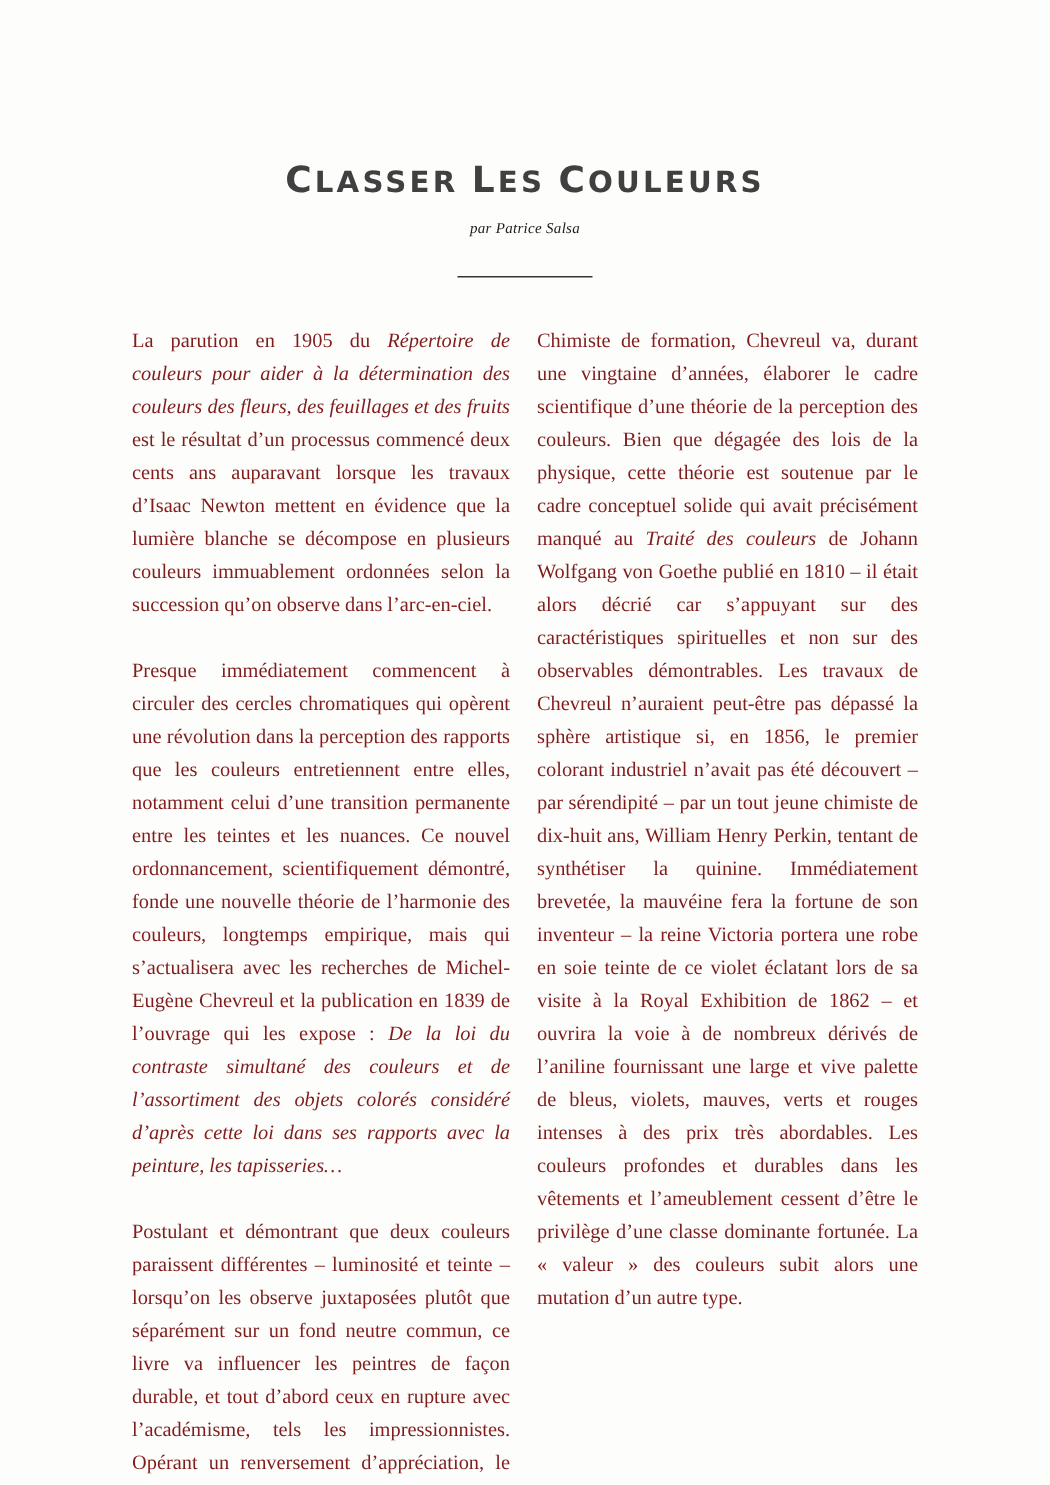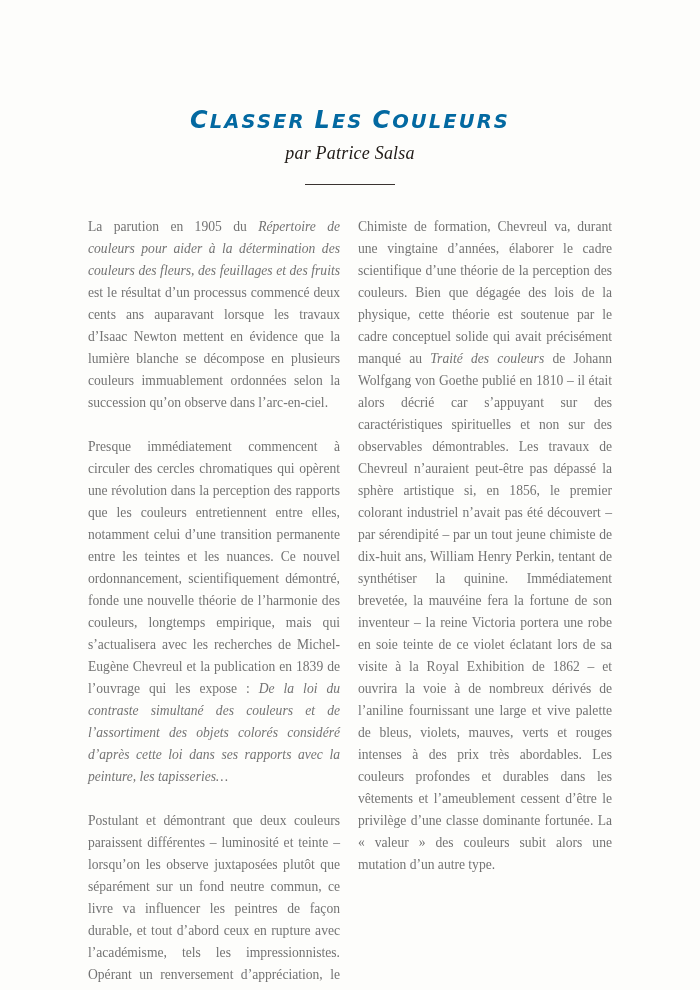--- a/index.html
+++ b/index.html
@@ -34,35 +34,34 @@
 
   .article-title {
     margin: 0;
     font-family: "DejaVu Sans", "Liberation Sans", sans-serif;
     font-weight: 700;
     font-size: 19.5px;
     line-height: 24px;
     letter-spacing: 2.1px;
     text-transform: uppercase;
     font-variant: small-caps;
-    color: #0369a1;
+    color: #404040;
     white-space: nowrap;
-    font-style: italic;
   }
   
   .article-title .cap {
     font-size: 24px;
     letter-spacing: 2.1px;
   }
 
   .byline {
     margin: 10px 0 0 0;
     font-family: "Liberation Serif", "DejaVu Serif", serif;
     font-style: italic;
-    font-size: 18px;
+    font-size: 10px;
     line-height: 18px;
     color: #1f1a16;
     letter-spacing: 0.2px;
   }
 
   .rule {
     margin: 22px auto 0 auto;
     width: 90px;
     height: 1px;
     background: #3a3330;
@@ -85,21 +84,21 @@
     box-sizing: border-box;
   }
   .col-right { width: 254px; }
 
   .para {
     margin: 0 0 22px 0;
     font-size: 13.6px;
     line-height: 22px;
     text-align: justify;
     text-justify: inter-word;
-    color: #737373;
+    color: #7f1d1d;
     hyphens: manual;
     word-spacing: -0.1px;
   }
   .para:last-child { margin-bottom: 0; }
 
   .para i, .para em {
     font-style: italic;
   }
 </style>
 </head>

